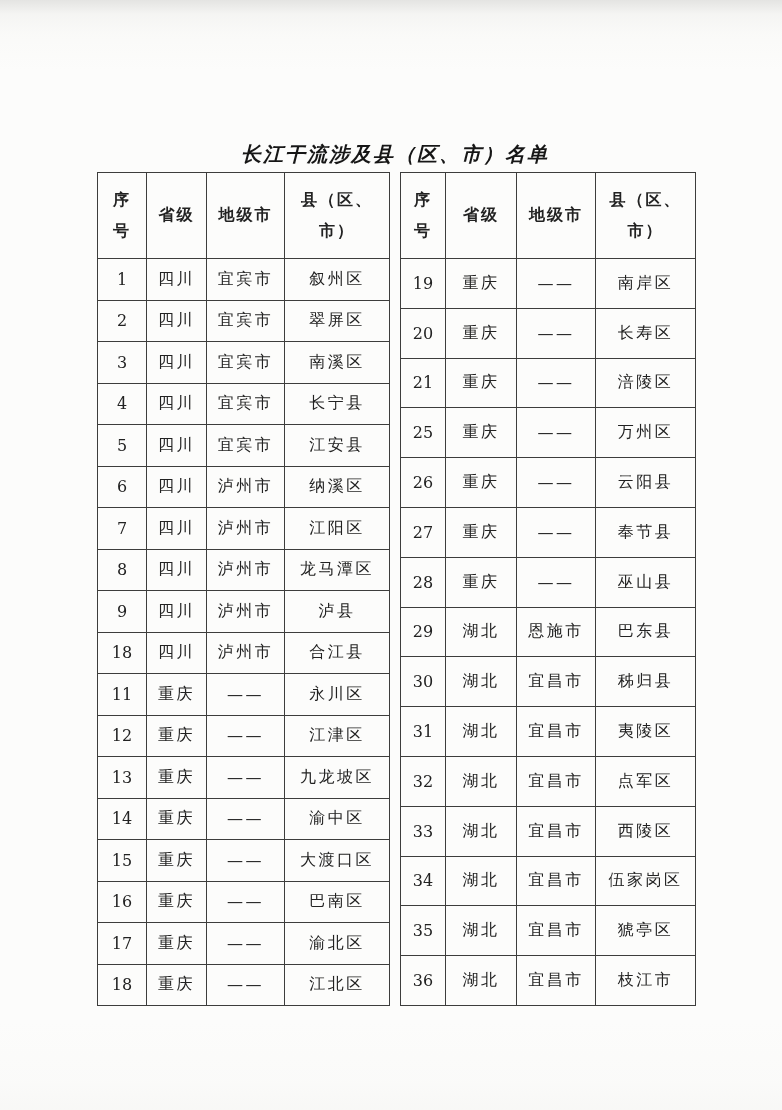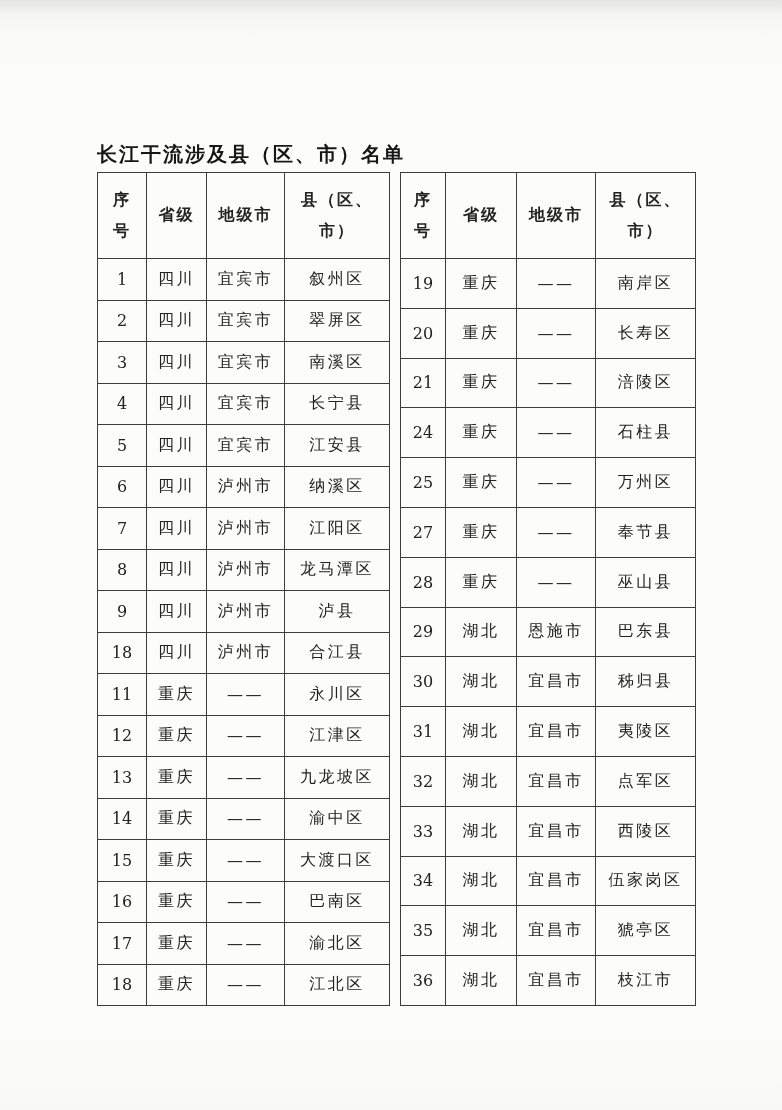--- a/index.html
+++ b/index.html
@@ -18,26 +18,27 @@
     pointer-events:none;
   }
   .scan-bottom{
     position:absolute;left:0;bottom:0;width:782px;height:90px;
     background:linear-gradient(0deg,rgba(210,210,205,0.10) 0px,rgba(225,225,220,0.06) 30px,rgba(240,240,236,0) 90px);
     pointer-events:none;
   }
   .doc-title{
     position:absolute;
     left:97px;top:141px;width:596px;
-    text-align:left;
+    text-align:center;
     font-size:20px;
     font-weight:bold;
     letter-spacing:2px;
     color:#161616;
     white-space:nowrap;
+    font-style:italic;
   }
   .tables-wrap{
     position:absolute;
     left:97px;top:172px;
     display:flex;
     gap:10px;
   }
   table.roster{
     border-collapse:collapse;
     table-layout:fixed;
@@ -238,30 +239,30 @@
           <td>——</td>
           <td>长寿区</td>
         </tr>
         <tr>
           <td class="num">21</td>
           <td>重庆</td>
           <td>——</td>
           <td>涪陵区</td>
         </tr>
         <tr>
-          <td class="num">24</td>
-          <td>重庆</td>
-          <td>——</td>
-          <td>石柱县</td>
-        </tr>
-        <tr>
           <td class="num">25</td>
           <td>重庆</td>
           <td>——</td>
           <td>万州区</td>
+        </tr>
+        <tr>
+          <td class="num">26</td>
+          <td>重庆</td>
+          <td>——</td>
+          <td>云阳县</td>
         </tr>
         <tr>
           <td class="num">27</td>
           <td>重庆</td>
           <td>——</td>
           <td>奉节县</td>
         </tr>
         <tr>
           <td class="num">28</td>
           <td>重庆</td>

